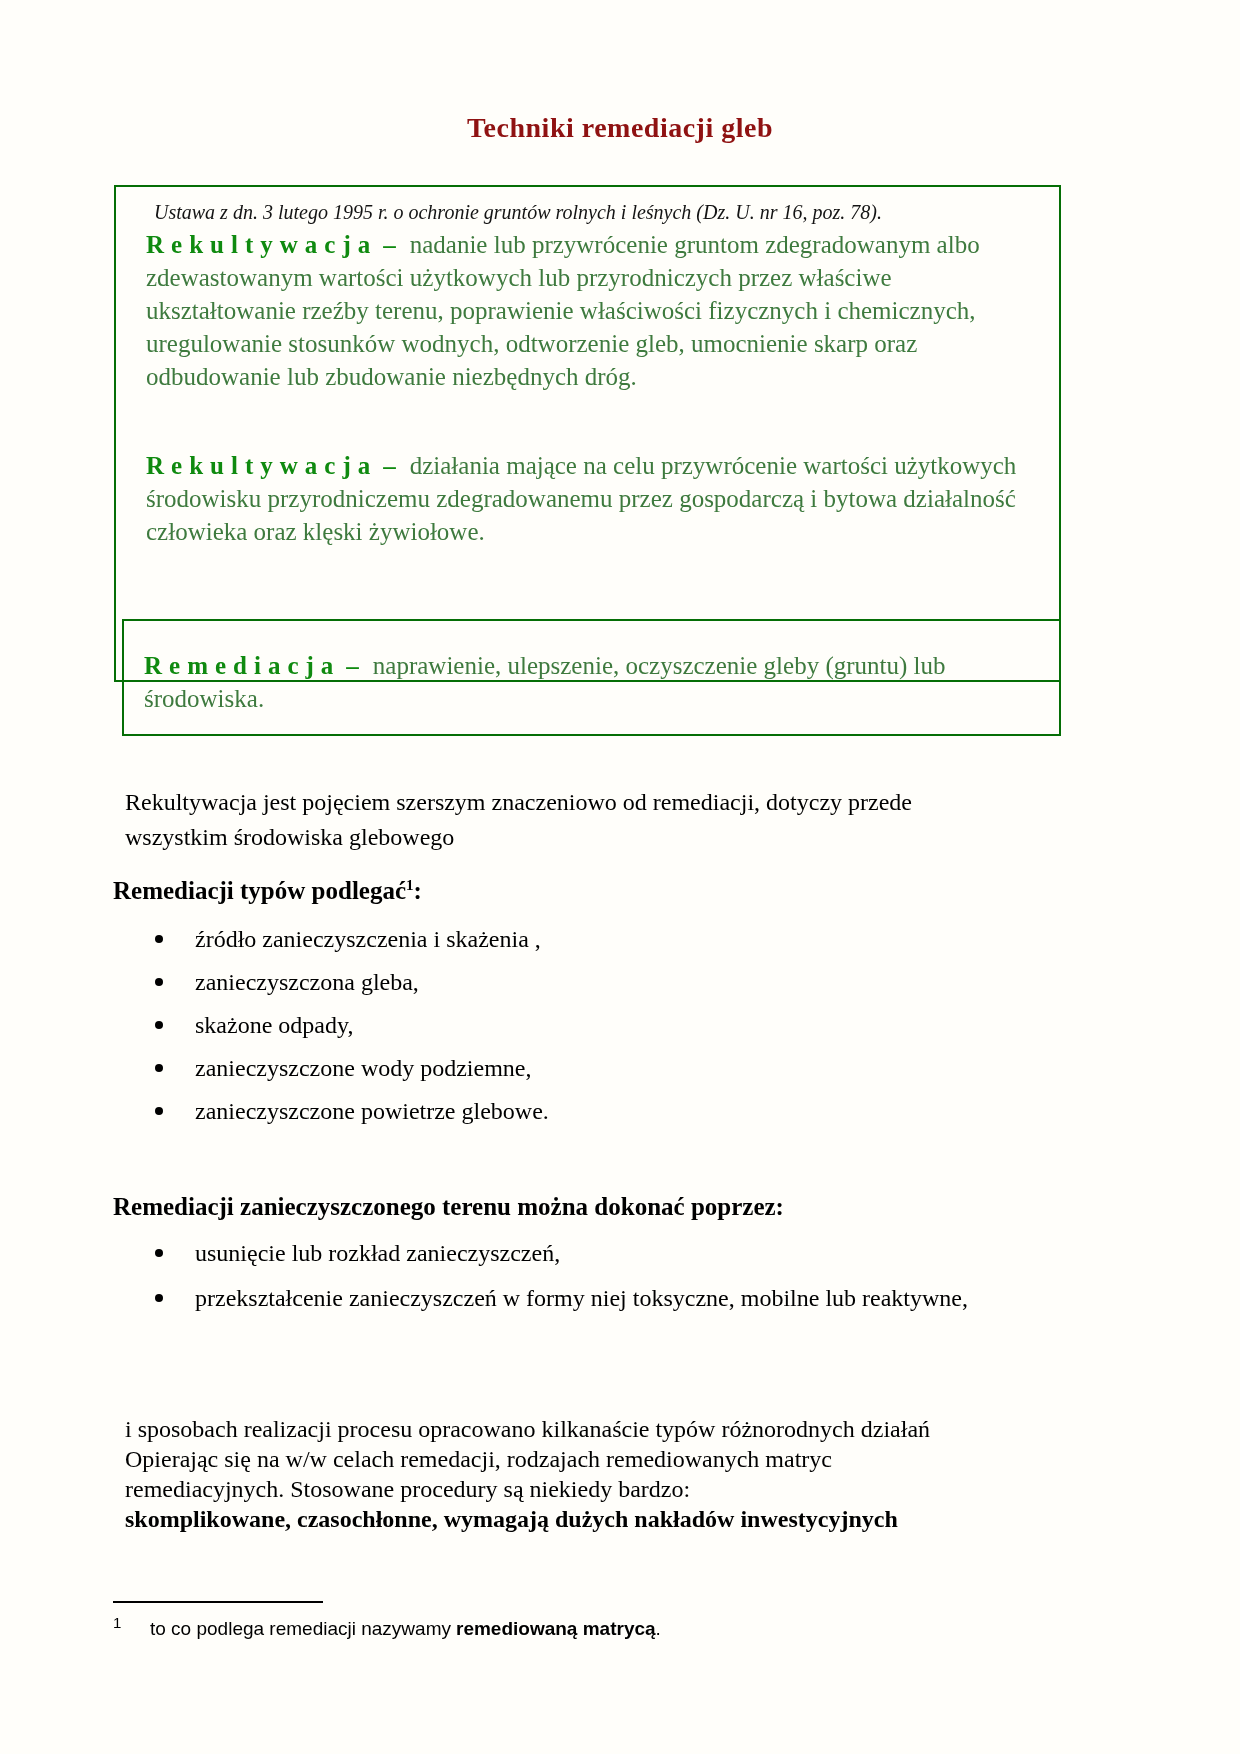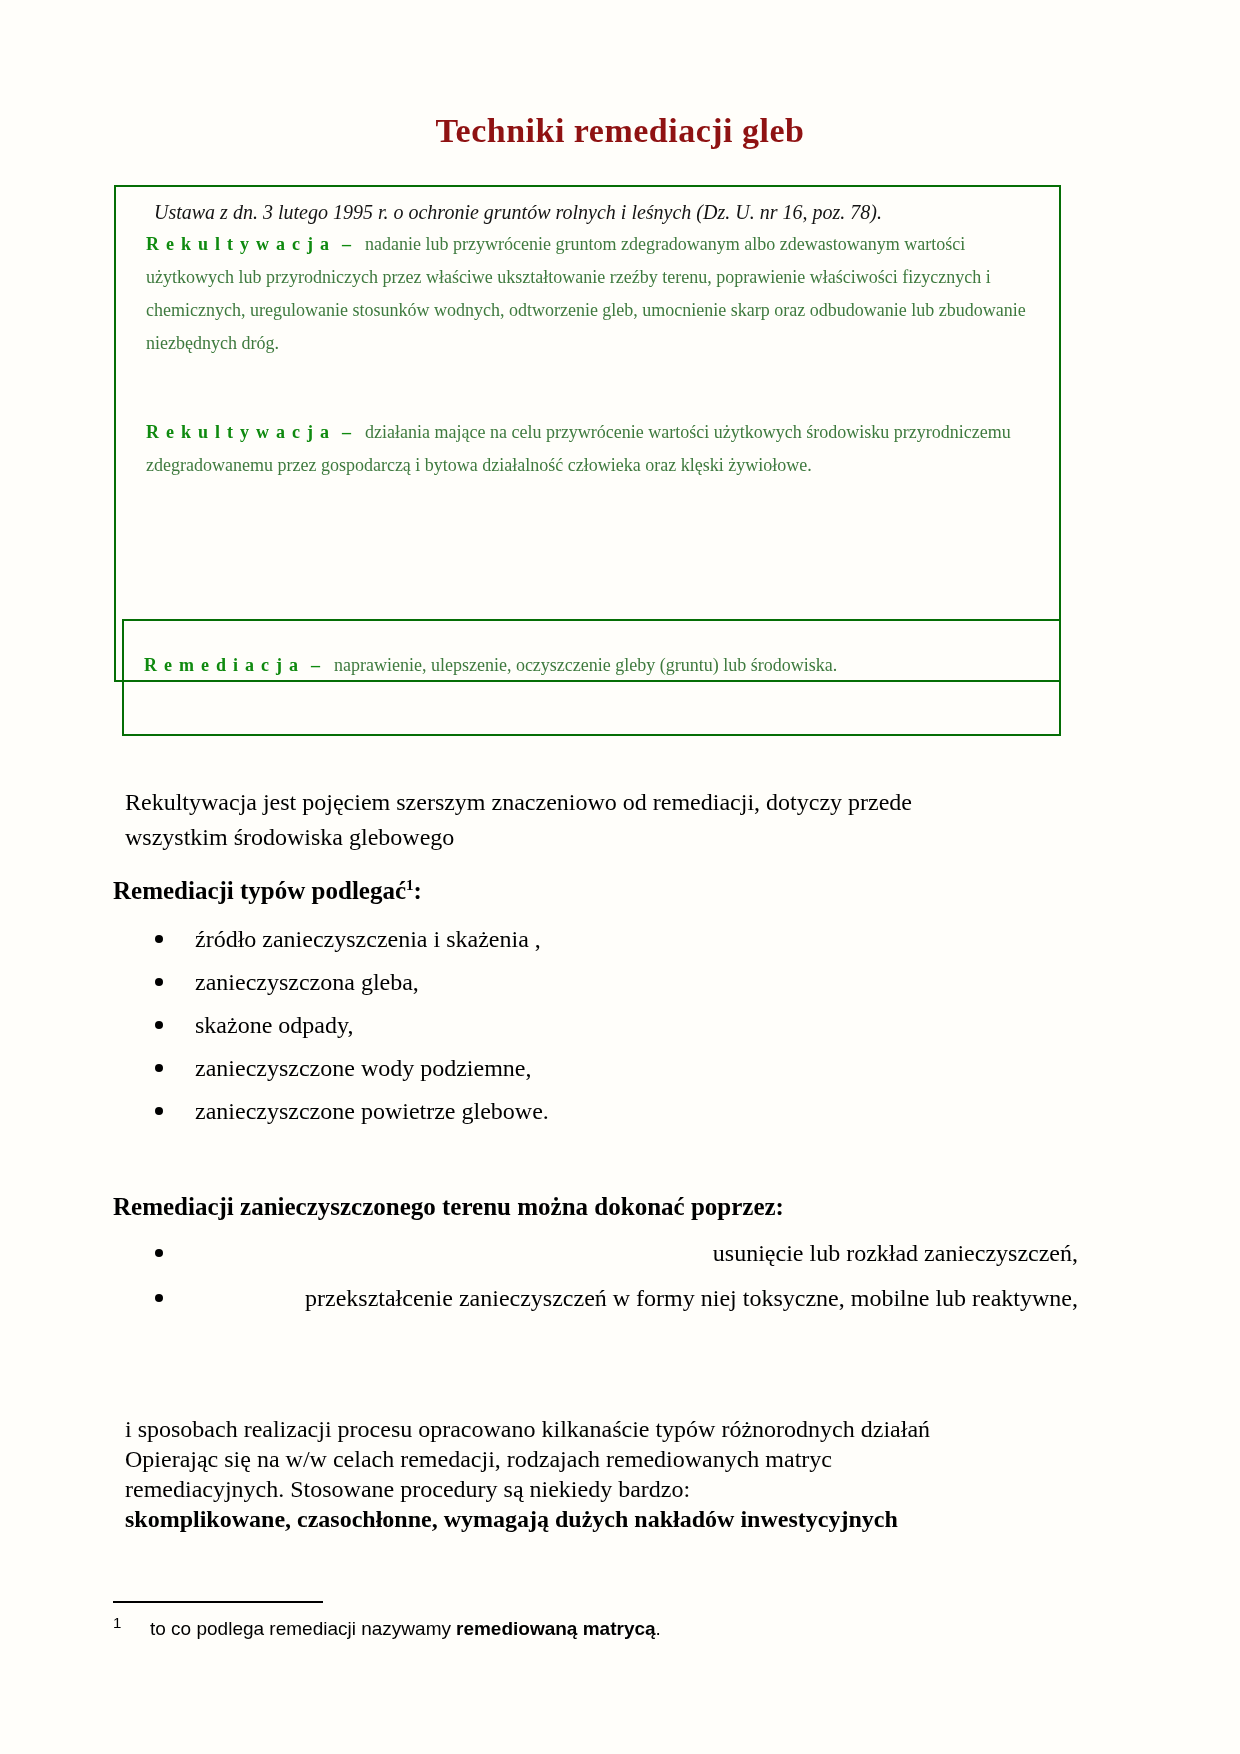--- a/index.html
+++ b/index.html
@@ -7,38 +7,38 @@
     width:1240px; height:1754px;
     background:#fffefa;
     font-family:"Liberation Serif", serif;
     color:#000;
   }
   .page { position:relative; width:1240px; height:1754px; overflow:hidden; }
 
   .title {
     position:absolute; top:112px; left:0; width:1240px;
     margin:0; text-align:center;
-    font-size:34px; font-weight:bold; color:#8f1212;
+    font-size:28px; font-weight:bold; color:#8f1212;
     letter-spacing:0.5px;
   }
 
   .defbox {
     position:absolute; box-sizing:border-box;
     border:2px solid #056e05;
     background:transparent;
   }
   .box1 { left:114px; top:185px; width:947px; height:497px; padding:14px 16px 0 30px; }
   .box2 { left:122px; top:619px; width:939px; height:117px; padding:28px 26px 0 20px; }
 
   .source-line {
     margin:0 0 4px 8px;
     font-style:italic; font-size:20px; color:#141414;
   }
   .def {
-    margin:0; font-size:18px; line-height:33px; color:#3e7a3e;
+    margin:0; font-size:25px; line-height:33px; color:#3e7a3e;
   }
   .def .term { font-weight:bold; color:#0f8a0f; letter-spacing:7px; }
   .def .dash { font-weight:bold; color:#0f8a0f; margin:0 14px 0 6px; }
   .def-second { margin-top:56px; }
 
   .para { position:absolute; left:113px; margin:12px; font-size:24px; }
   .comparison { top:773px; line-height:35px; width:980px; }
   .closing { top:1402px; line-height:30px; width:1000px; }
   .closing .bold-line { font-weight:bold; }
 
@@ -51,21 +51,21 @@
   .heading sup, .fn sup { font-size:15px; }
 
   ul.blist {
     position:absolute; left:113px; margin:0; padding:0;
     list-style:none; width:965px; font-size:24px;
   }
   .list-targets { top:924px; }
   .list-methods { top:1238px; }
   ul.blist li { position:relative; padding-left:82px; line-height:30px; }
   .list-targets li { margin-bottom:13px; }
-  .list-methods li { margin-bottom:15px;text-align:right; }
+  .list-methods li { margin-bottom:15px; }
   ul.blist li .bullet {
     position:absolute; left:42px; top:11px;
     width:8px; height:8px; border-radius:50%;
     background:#000;
   }
   li.narrow { max-width:885px; }
 
   .fn-rule {
     position:absolute; left:113px; top:1601px;
     width:210px; height:0; border-top:2px solid #000;

